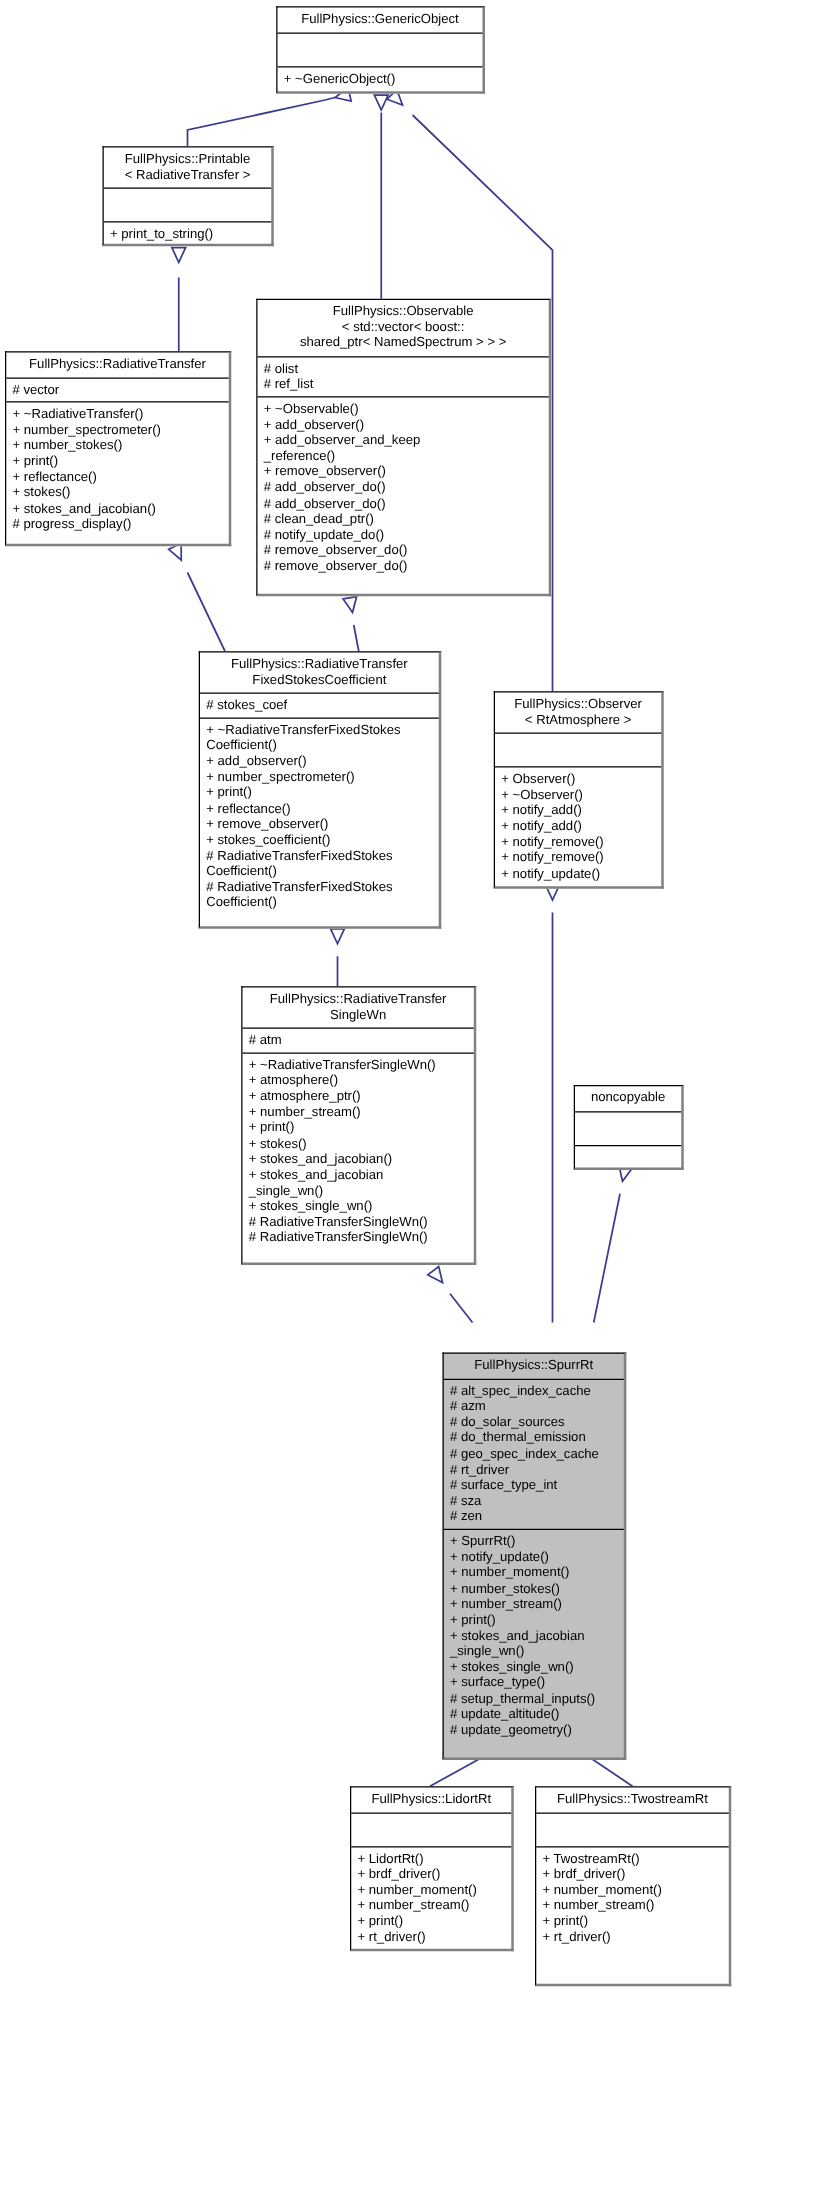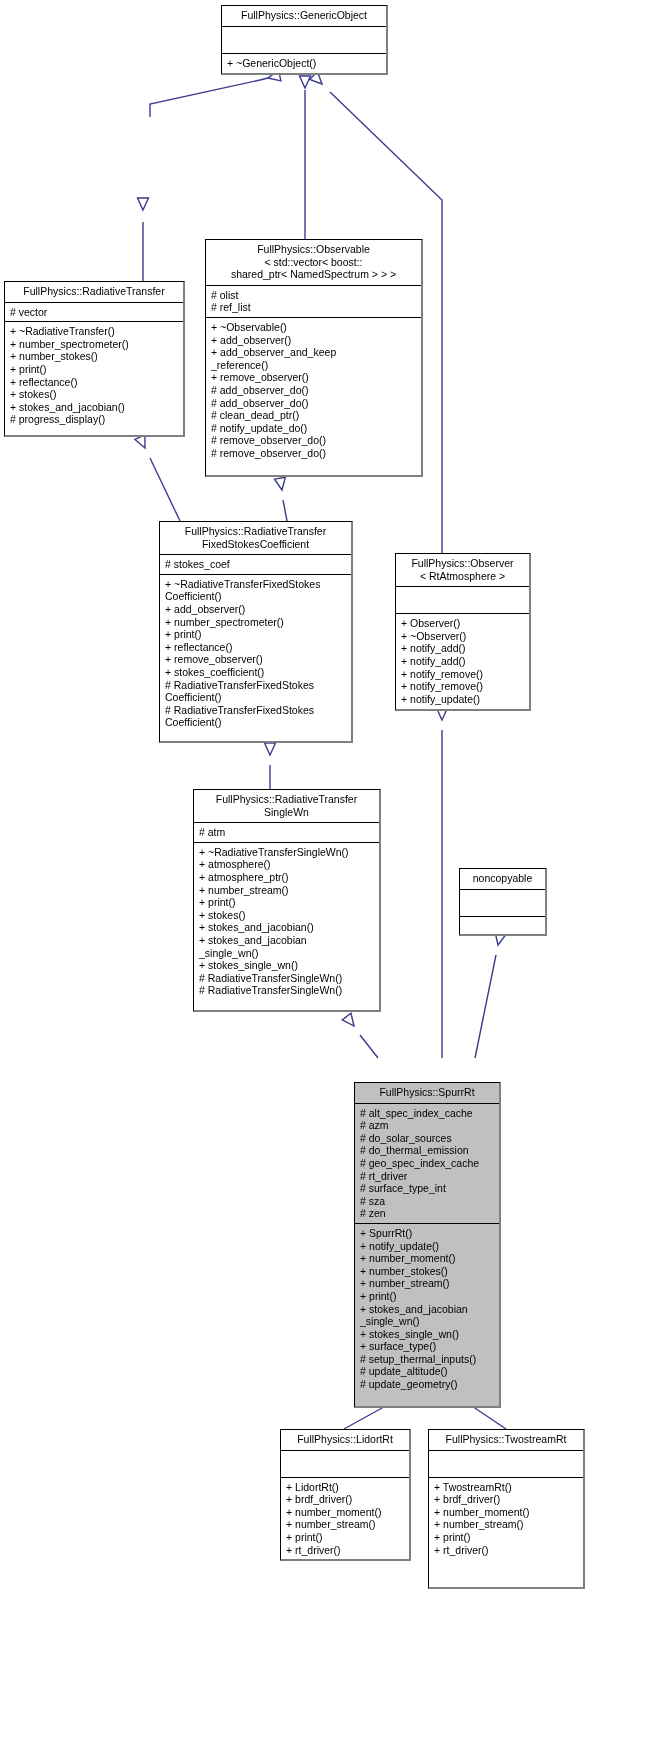--- a/index.html
+++ b/index.html
@@ -120,39 +120,49 @@
     </svg>
 <div class="uml-class" style="left: 221px; top: 5px; width: 167px; height: 70px;">
       <div class="uml-title">FullPhysics::GenericObject</div>
       <div class="uml-sep"></div>
       <div class="uml-attrs uml-empty"></div>
       <div class="uml-sep"></div>
       <div class="uml-ops">
         <div class="uml-row">+ ~GenericObject()</div>
       </div>
     </div>
+    <div class="uml-class" style="left: 82px; top: 117px; width: 137px; height: 80px;">
+      <div class="uml-title">FullPhysics::Printable
+&lt; RadiativeTransfer &gt;</div>
+      <div class="uml-sep"></div>
+      <div class="uml-attrs uml-empty"></div>
+      <div class="uml-sep"></div>
+      <div class="uml-ops">
+        <div class="uml-row">+ print_to_string()</div>
+      </div>
+    </div>
     <div class="uml-class" style="left: 4px; top: 281px; width: 181px; height: 156px;">
       <div class="uml-title">FullPhysics::RadiativeTransfer</div>
       <div class="uml-sep"></div>
       <div class="uml-attrs">
         <div class="uml-row"># vector</div>
       </div>
       <div class="uml-sep"></div>
       <div class="uml-ops">
         <div class="uml-row">+ ~RadiativeTransfer()</div>
         <div class="uml-row">+ number_spectrometer()</div>
         <div class="uml-row">+ number_stokes()</div>
         <div class="uml-row">+ print()</div>
         <div class="uml-row">+ reflectance()</div>
         <div class="uml-row">+ stokes()</div>
         <div class="uml-row">+ stokes_and_jacobian()</div>
         <div class="uml-row"># progress_display()</div>
       </div>
     </div>
-    <div class="uml-class" style="left: 205px; top: 239px; width: 218px; height: 238px;">
+    <div class="uml-class" style="left: 205px; top: 239px; width: 236px; height: 238px;">
       <div class="uml-title">FullPhysics::Observable
 &lt; std::vector&lt; boost::
 shared_ptr&lt; NamedSpectrum &gt; &gt; &gt;</div>
       <div class="uml-sep"></div>
       <div class="uml-attrs">
         <div class="uml-row"># olist</div>
         <div class="uml-row"># ref_list</div>
       </div>
       <div class="uml-sep"></div>
       <div class="uml-ops">

